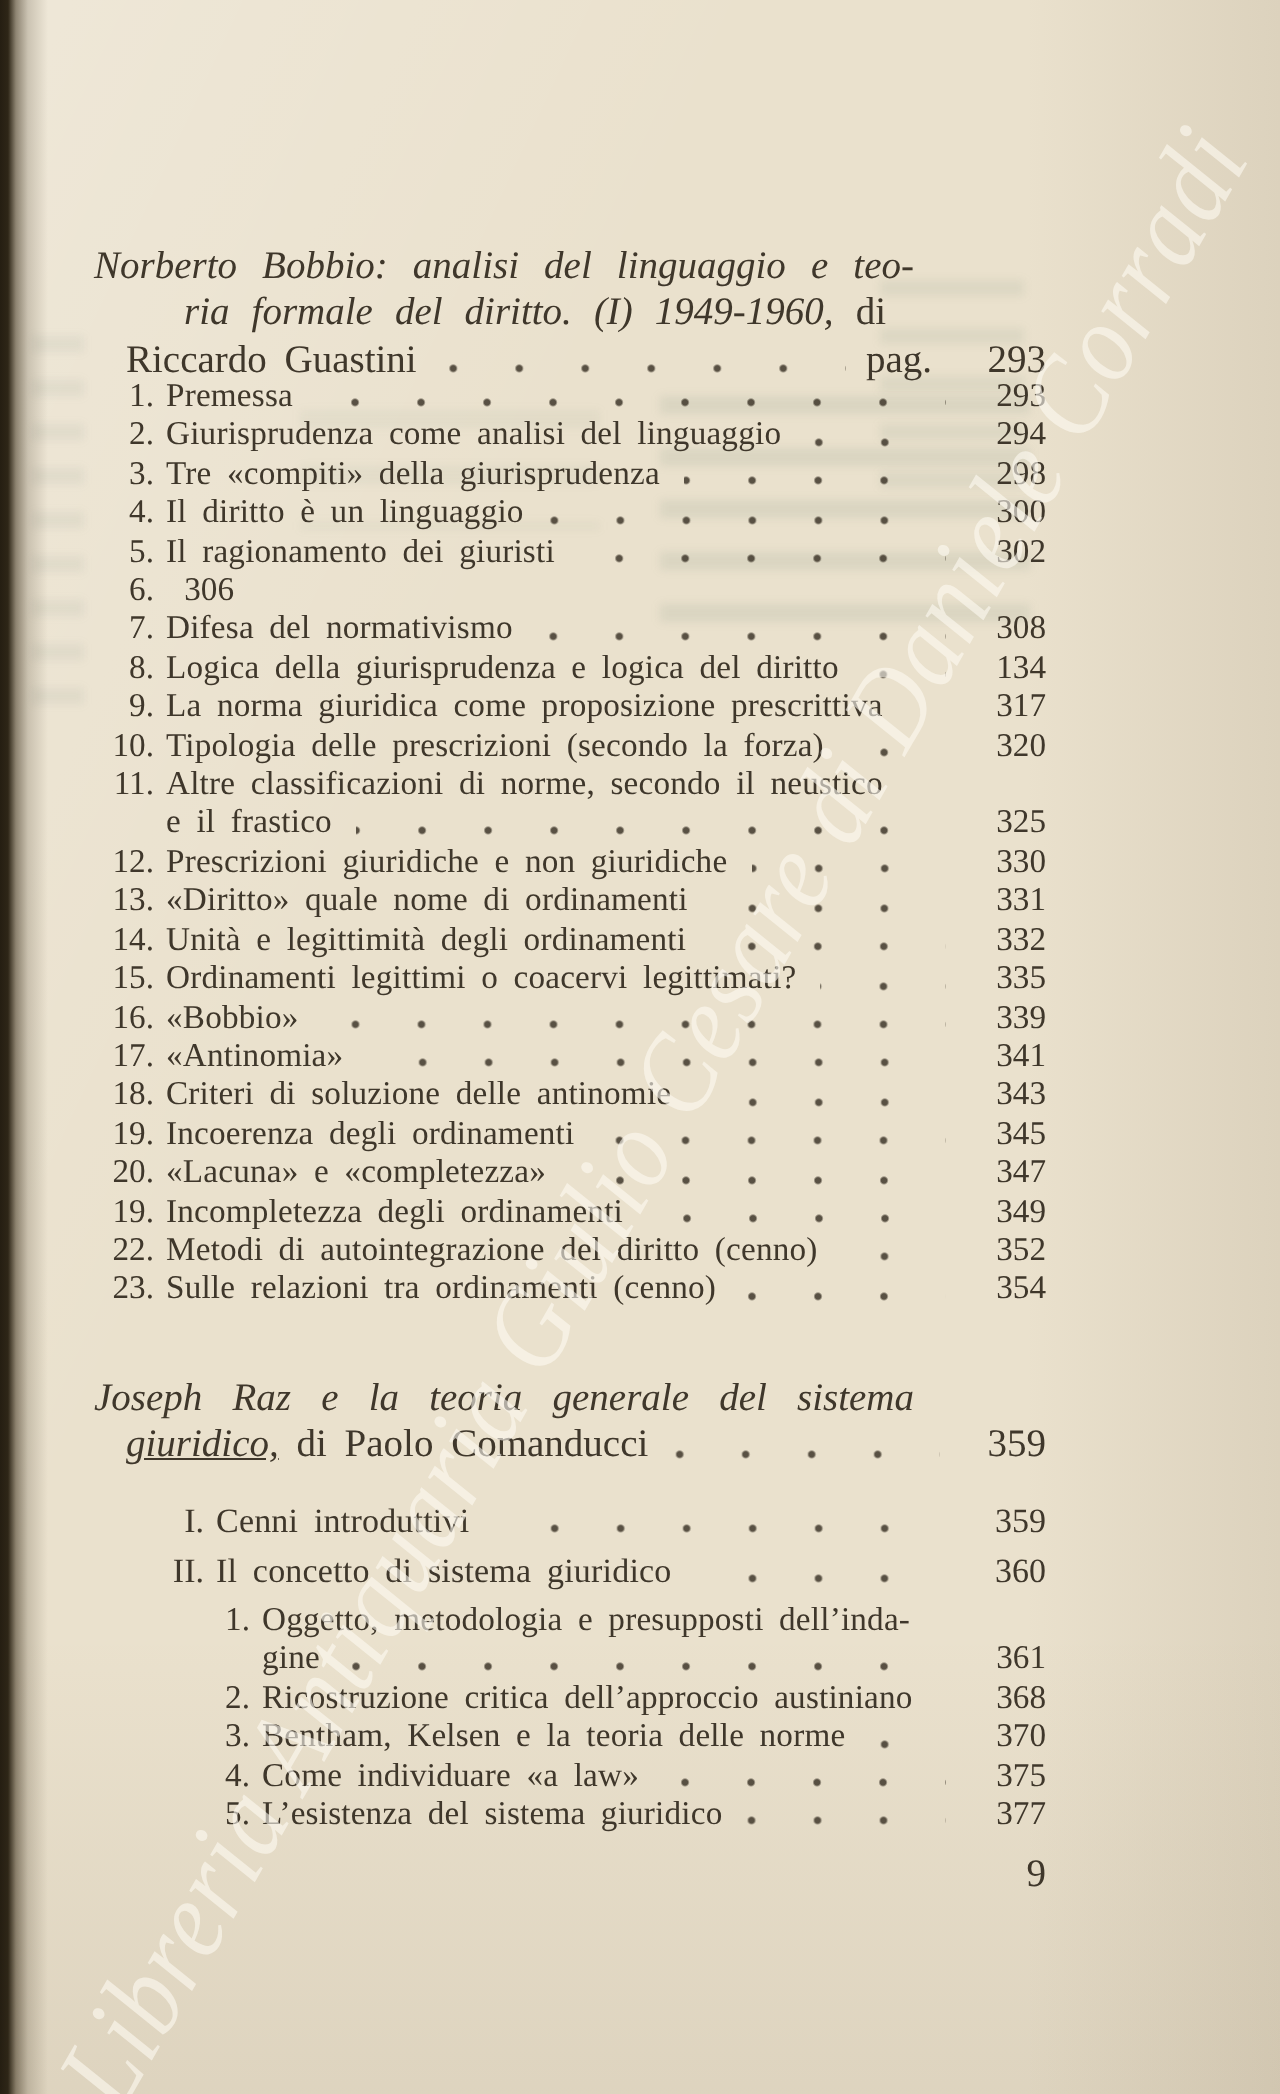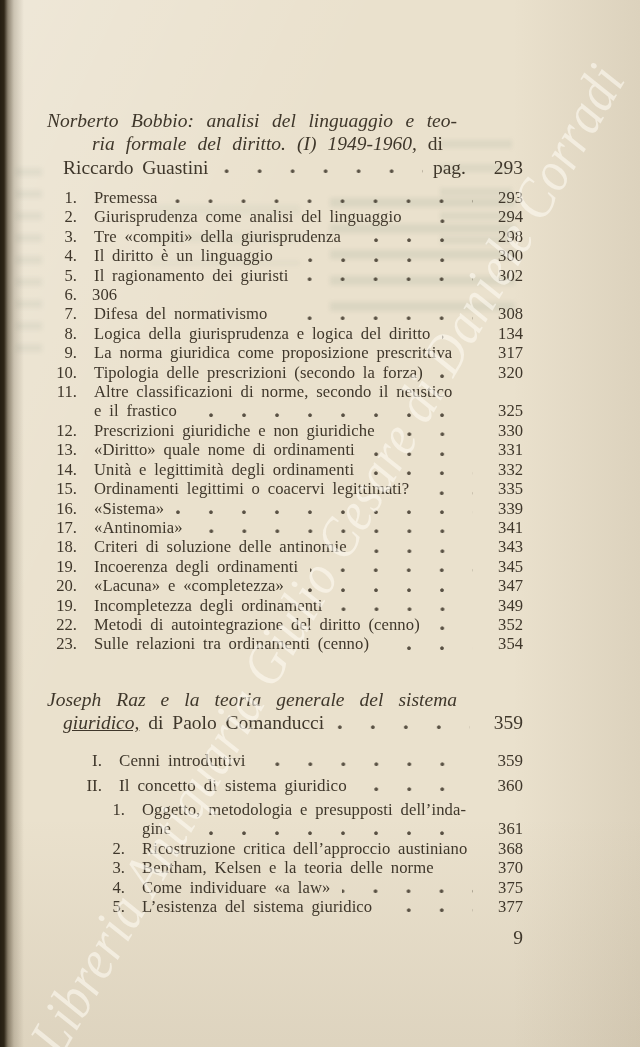--- a/index.html
+++ b/index.html
@@ -28,42 +28,42 @@
     background:repeating-linear-gradient(to bottom, rgba(108,134,116,.10) 0 8px, rgba(108,134,116,0) 8px 24px); }
   .bleed.b3 { left:16px; top:168px; width:26px; height:190px;
     background:repeating-linear-gradient(to bottom, rgba(110,130,118,.09) 0 8px, rgba(110,130,118,0) 8px 22px); }
   .bleed.b4 { left:150px; top:205px; width:150px; height:60px;
     background:repeating-linear-gradient(to bottom, rgba(108,134,116,.06) 0 9px, rgba(108,134,116,0) 9px 28px); }
 
   .content { position:relative; z-index:2; }
 
   
   .h-block { position:absolute; left:47px; width:476px; font-size:19.5px; line-height:23.4px; }
-  #h1 { top:109px; }
+  #h1 { top:122px; }
   #h2 { top:688px; }
   .h-l1 { font-style:italic; width:410px; text-align:justify; text-align-last:justify; }
   .h-l2 { margin-left:24px; width:372px; text-align:justify; text-align-last:justify; }
   .h-l2 .it { font-style:italic;margin-left:21px; }
   .h-lrow { margin-left:16px; display:flex; align-items:center; }
   .h-lrow .it { font-style:italic;text-decoration:underline; }
   .h-name { white-space:nowrap; word-spacing:4px; }
   .h-pag { white-space:nowrap; margin-right:14px; }
   .h-pg { flex:0 0 43px; text-align:right; white-space:nowrap; }
 
   
   .toc { position:absolute; }
   #list1       { left:50px; top:188px;  width:473px; }
   #roman-list  { left:58px; top:751px;  width:465px; }
   #sub-list    { left:96px; top:800px;  width:427px; }
   .toc-row { display:flex; align-items:flex-start; line-height:19.4px; font-size:16.6px; }
   #roman-list .toc-row { font-size:17px; margin-bottom:5.6px; }
   .toc-num { flex:0 0 27px; text-align:right; white-space:nowrap; }
   #roman-list .toc-num { flex-basis:44px; }
   #sub-list  .toc-num { flex-basis:29px; }
-  .toc-txt { flex:1 1 auto; margin-left:17px; min-width:0; word-spacing:3.5px; letter-spacing:.1px;
+  .toc-txt { flex:1 1 auto; margin-left:6px; min-width:0; word-spacing:3.5px; letter-spacing:.1px;
              display:flex; flex-direction:column; }
   .toc-line { white-space:nowrap; }
   .toc-last { display:flex; }
   .toc-last .t { white-space:nowrap; }
   .dot-leader { flex:1 1 10px; min-width:8px; align-self:flex-end; height:6px;
     margin:0 10px 3px 12px;
     background-image:radial-gradient(circle at 2px 3.2px, rgba(63,55,43,.85) 1.35px, rgba(63,55,43,0) 2.3px);
     background-size:33px 6px; background-repeat:repeat-x; background-position:right 0; }
   .h-lrow .dot-leader { margin-bottom:5px; }
   .toc-pg { flex:0 0 40px; text-align:right; align-self:flex-end; white-space:nowrap; }
@@ -246,21 +246,21 @@
               <span class="t">Ordinamenti legittimi o coacervi legittimati?</span>
               <span class="dot-leader"></span>
             </div>
           </span>
           <span class="toc-pg">335</span>
         </div>
         <div class="toc-row">
           <span class="toc-num">16.</span>
           <span class="toc-txt">
             <div class="toc-last">
-              <span class="t">«Sistema»</span>
+              <span class="t">«Bobbio»</span>
               <span class="dot-leader"></span>
             </div>
           </span>
           <span class="toc-pg">339</span>
         </div>
         <div class="toc-row">
           <span class="toc-num">17.</span>
           <span class="toc-txt">
             <div class="toc-last">
               <span class="t">«Antinomia»</span>

